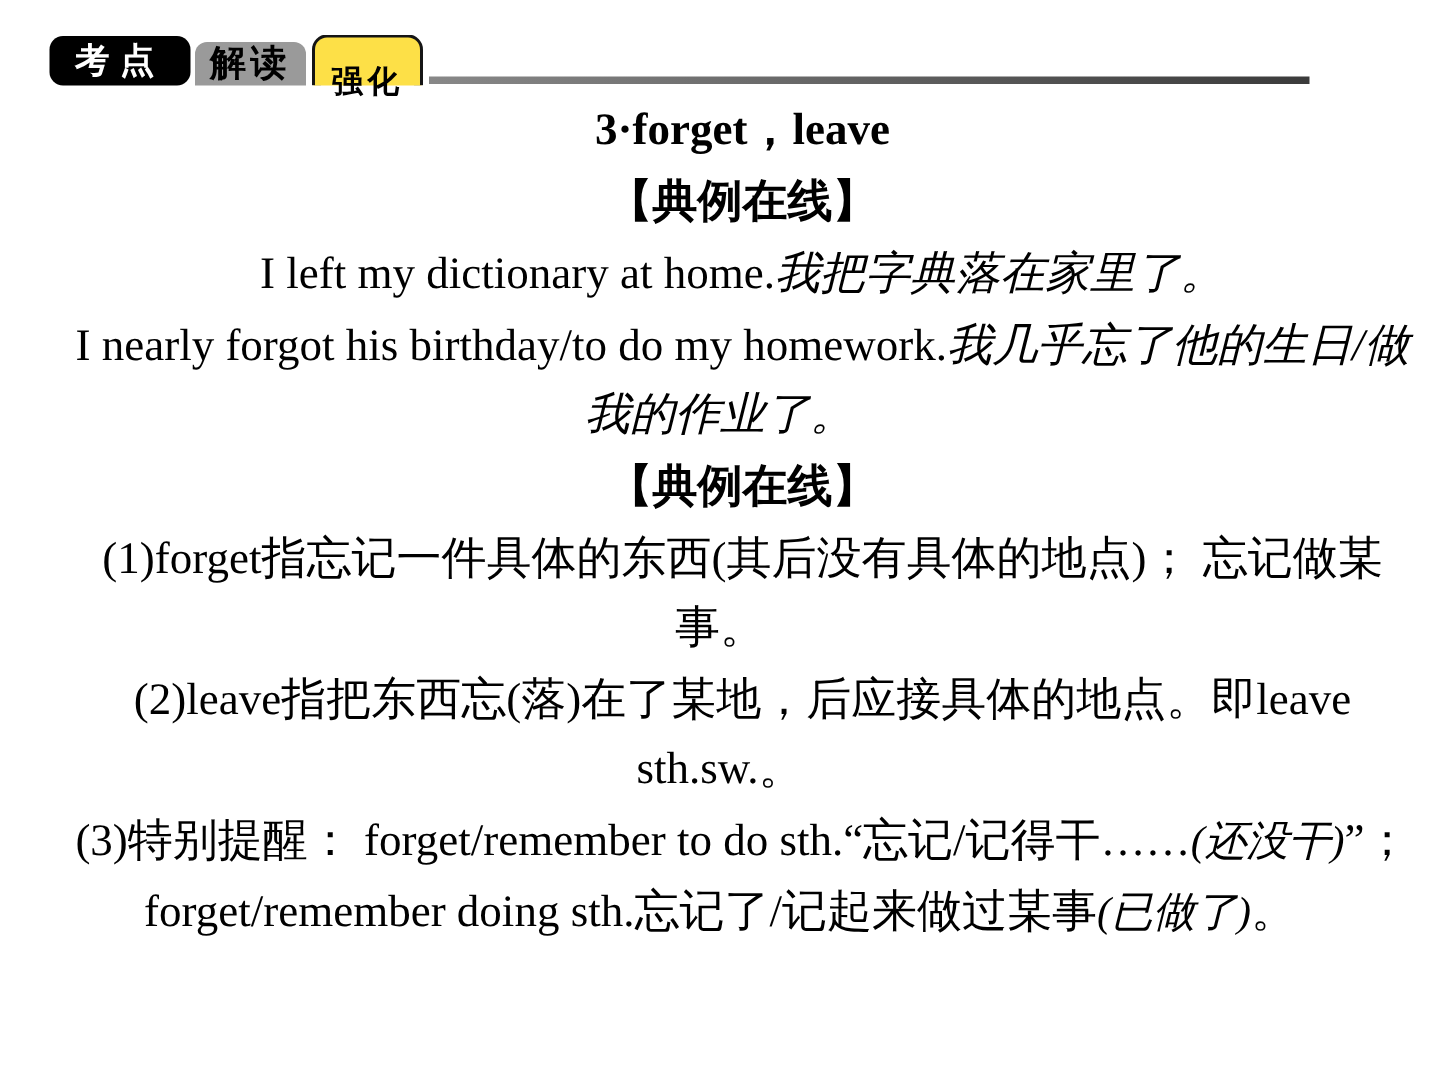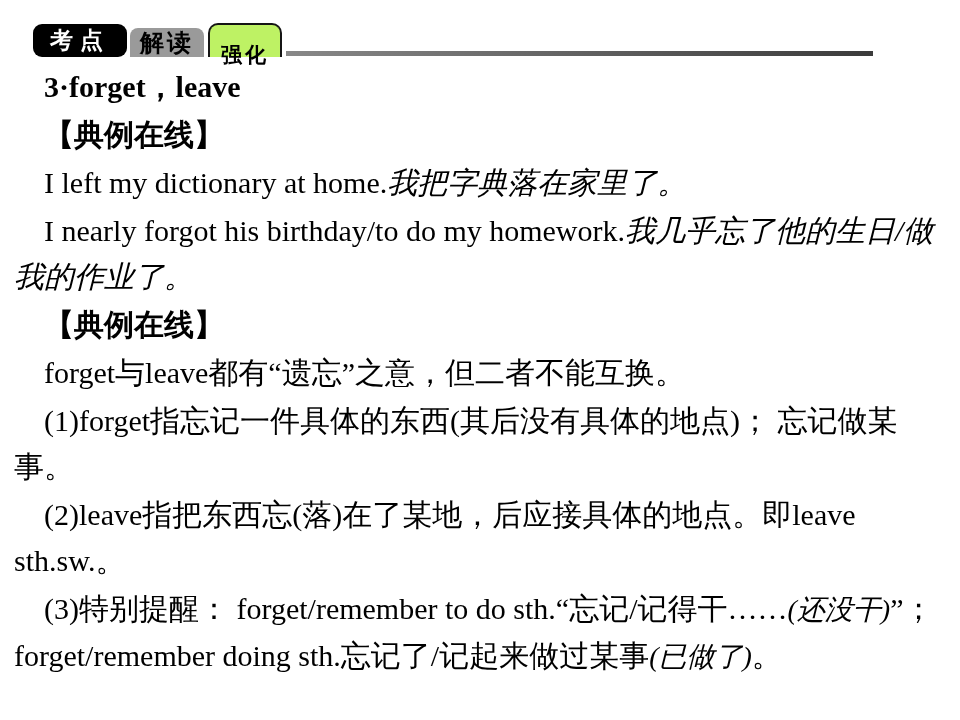--- a/index.html
+++ b/index.html
@@ -37,21 +37,21 @@
   .tab-jiedu {
     height: 29px; line-height: 29px;
     background: #9a9a9a; color: #000000;
     border-radius: 8px 8px 0 0;
     padding: 0 10px;
     font-size: 24px; letter-spacing: 3px;
     margin-left: 3px;
   }
   .tab-qianghua {
     height: 29px; line-height: 27px;
-    background: #bef264; color: #000000;
+    background: #fde047; color: #000000;
     border: 2px solid #151515; border-bottom: none;
     border-radius: 10px 10px 0 0;
     padding: 16px 11px;
     font-size: 21px; letter-spacing: 3px;
     margin-left: 4px;
   }
   .header-rule {
     flex: 1;
     height: 5px;
     margin: 0 87px 1px 4px;
@@ -62,21 +62,21 @@
   .content {
     position: absolute;
     left: 14px; top: 64px;
     width: 932px;
     font-size: 30px;
     line-height: 46px;
   }
   .content p {
     margin: 0 0 2px 0;
     text-indent: 30px;
-    text-align: left;
+    text-align: center;
   }
   .title-line { font-weight: bold; }
   .hdr {
     font-family: Liberation Sans, sans-serif;
     font-weight: bold;
   }
   .kai { font-style: italic; }
   .small { font-size: 28px; }
 </style>
 </head>
@@ -96,21 +96,20 @@
     <p class="title-line">3·forget，leave</p>
 
     <p class="hdr">【典例在线】</p>
 
     <p><span class="en">I left my dictionary at home.</span><span class="kai">我把字典落在家里了。</span></p>
 
     <p><span class="en">I nearly forgot his birthday/to do my homework.</span><span class="kai">我几乎忘了他的生日/做我的作业了。</span></p>
 
     <p class="hdr">【典例在线】</p>
 
-    <p>forget与leave都有“遗忘”之意，但二者不能互换。</p>
 
     <p>(1)forget指忘记一件具体的东西(其后没有具体的地点)； 忘记做某事。</p>
 
     <p>(2)leave指把东西忘(落)在了某地，后应接具体的地点。即leave sth.sw.。</p>
 
     <p><span>(3)特别提醒： forget/remember to do sth.“忘记/记得干……</span><span class="small kai">(还没干)</span><span>”； forget/remember doing sth.忘记了/记起来做过某事</span><span class="small kai">(已做了)</span><span>。</span></p>
 
   </main>
 </div>
 

